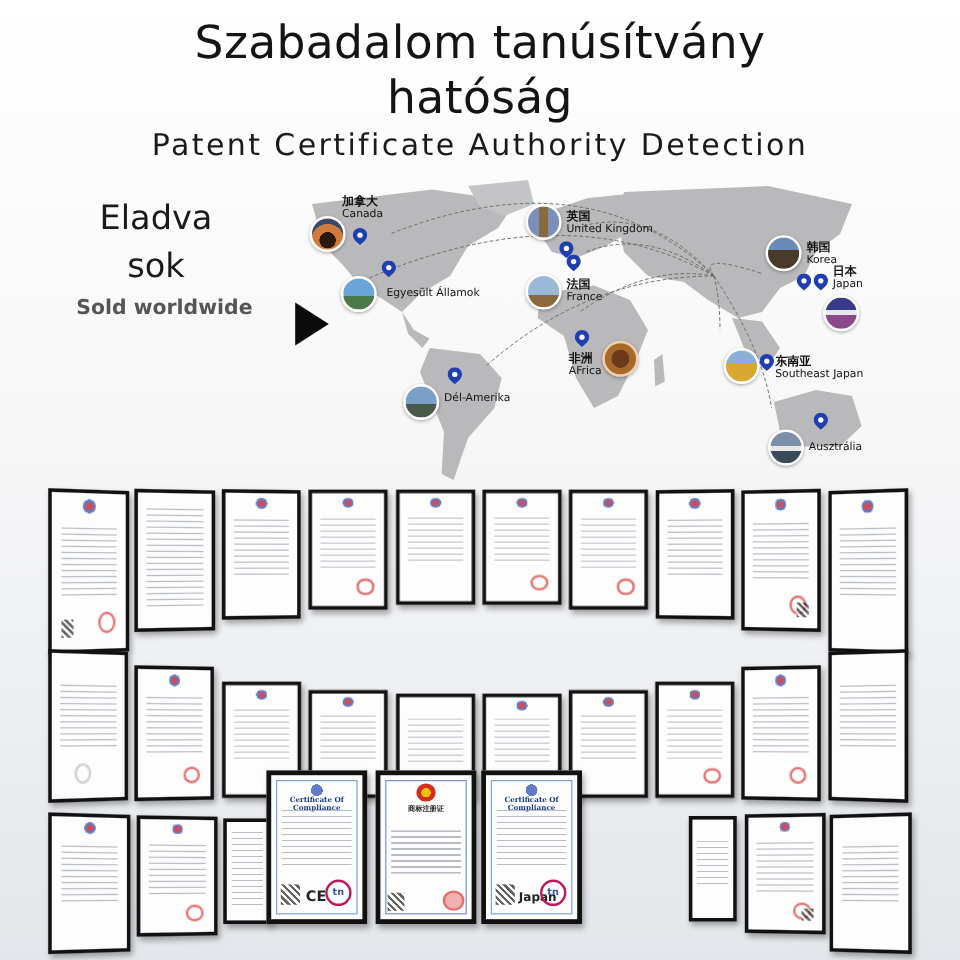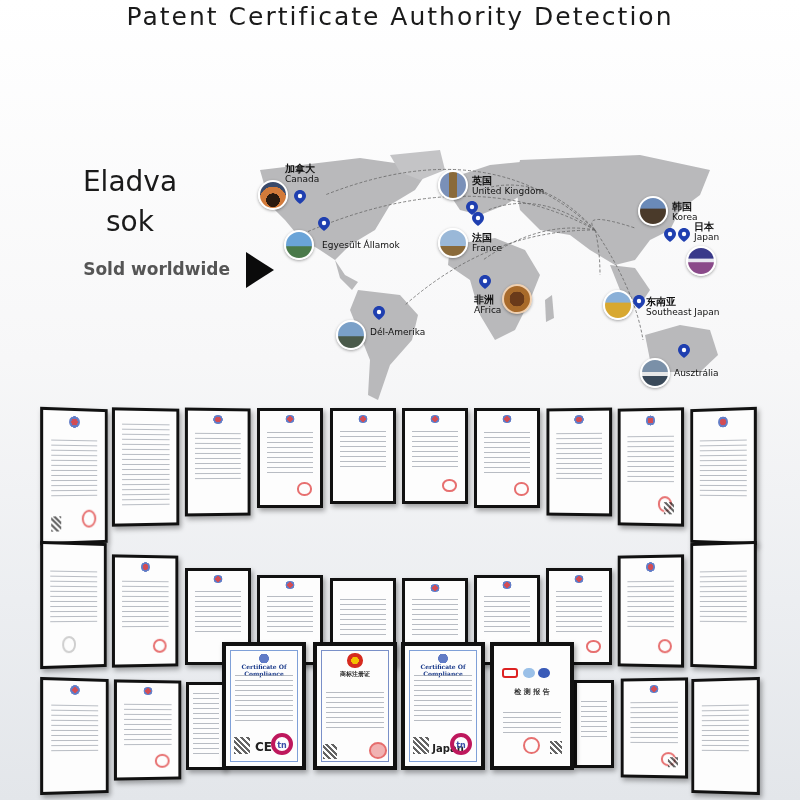--- a/index.html
+++ b/index.html
@@ -16,21 +16,21 @@
     font-size: 38px; line-height: 46px; color: #141414; font-weight: 400;
     padding-top: 12px; letter-spacing: 0.3px;
   }
   .title-en {
     font-family: "DejaVu Sans", sans-serif;
     font-size: 25px; line-height: 30px; color: #1a1a1a; letter-spacing: 2px;
     margin-top: 2px;
   }
   .left-block { position: absolute; left: 30px; top: 162px; width: 200px; text-align: center; }
   .left-hu { font-size: 28px; line-height: 40px; color: #1a1a1a; }
-  .left-en { font-size: 17px; line-height: 22px; font-weight: 700; color: #555; margin-top: 16px; text-align: right; padding-left: 14px; }
+  .left-en { font-size: 17px; line-height: 22px; font-weight: 700; color: #555; margin-top: 4px; text-align: center; padding-left: 14px; }
   .play-arrow {
     position: absolute; left: 246px; top: 252px; width: 0; height: 0;
     border-top: 18px solid transparent; border-bottom: 18px solid transparent;
     border-left: 28px solid #0b0b0b;
   }
   .map { position: absolute; left: 240px; top: 150px; width: 560px; height: 255px; }
   .map svg { position: absolute; left: 0; top: 0; }
   .loc { position: absolute; }
   .photo {
     position: absolute; width: 30px; height: 30px; border-radius: 50%;
@@ -49,28 +49,32 @@
   .cert .lines {
     position: absolute; left: 12%; right: 12%; top: 22%; height: 45%;
     background: repeating-linear-gradient(180deg, #9aa0aa 0 1px, transparent 1px 5px);
     opacity: 0.7;
   }
   .cert .seal { position: absolute; right: 14%; bottom: 10%; width: 24%; height: 14%; border-radius: 50%; border: 2px solid #d33; opacity: 0.7; }
   .cert .qr { position: absolute; left: 12%; bottom: 8%; width: 16%; height: 11%; background: repeating-linear-gradient(45deg, #222 0 2px, #fff 2px 4px); opacity: 0.7; }
   .big-cert { border-width: 4px; z-index: 3; }
   .cert-title { position: absolute; left: 0; right: 0; top: 14%; text-align: center; font-family: "DejaVu Serif", serif; font-size: 6px; font-weight: 700; color: #1a3a8a; }
   .cert-mark { position: absolute; bottom: 10%; font-size: 12px; font-weight: 700; color: #222; }
-  .cert-badge { position: absolute; right: 12%; bottom: 9%; width: 22px; height: 22px; border-radius: 50%; border: 4px solid #be185d; font-size: 8px; font-weight: 700; color: #3b4fa8; text-align: center; line-height: 18px; }
+  .cert-badge { position: absolute; right: 12%; bottom: 9%; width: 22px; height: 22px; border-radius: 50%; border: 2px solid #be185d; font-size: 8px; font-weight: 700; color: #3b4fa8; text-align: center; line-height: 18px; }
   .border-frame { position: absolute; inset: 4px; border: 1px solid #7fa0d8; }
   .emblem { position: absolute; left: 40%; top: 6%; width: 20%; height: 12%; border-radius: 50%; background: radial-gradient(circle, #f3c200 0 35%, #d62b1f 36% 75%, transparent 76%); }
 </style>
 </head>
 <body>
 
 <div class="title-wrap">
+  <div class="title-hu">
+    <div>Szabadalom tanúsítvány</div>
+    <div>hatóság</div>
+  </div>
   <div class="title-en">Patent Certificate Authority Detection</div>
 </div>
 
 <div class="left-block">
   <div class="left-hu">
     <div>Eladva</div>
     <div>sok</div>
   </div>
   <div class="left-en">
     <div>Sold worldwide</div>
@@ -360,22 +364,13 @@
   </div>
   <div class="cert big-cert" style="left:401px;top:242px;width:84px;height:128px;">
     <div class="border-frame"></div>
     <div class="logo" style="top:6%;background:radial-gradient(circle,#3a5bb8 0 60%, transparent 61%)"></div>
     <div class="cert-title">Certificate Of Compliance</div>
     <div class="lines" style="top:24%;height:40%"></div>
     <div class="qr" style="left:10%;bottom:10%;width:22%;height:14%"></div>
     <div class="cert-mark" style="left:36%;font-size:10px">Japan</div>
     <div class="cert-badge">tn</div>
   </div>
-  <div class="cert big-cert" style="left:490px;top:242px;width:84px;height:128px;">
-    <div style="position:absolute;left:10%;top:18%;width:22%;height:9%;border:2px solid #d22;border-radius:3px;"></div>
-    <div style="position:absolute;left:38%;top:18%;width:16%;height:9%;border-radius:50%;background:#9ac0e8;"></div>
-    <div style="position:absolute;left:58%;top:18%;width:16%;height:9%;border-radius:50%;background:#3a5bb8;"></div>
-    <div class="cert-title" style="top:34%;color:#333;font-size:7px">检 测 报 告</div>
-    <div class="lines" style="top:55%;height:20%"></div>
-    <div class="seal" style="left:38%;right:auto;bottom:10%;width:22%"></div>
-    <div class="qr" style="left:auto;right:10%;bottom:10%;width:16%;height:11%"></div>
-  </div>
 </div>
 
 </body></html>

